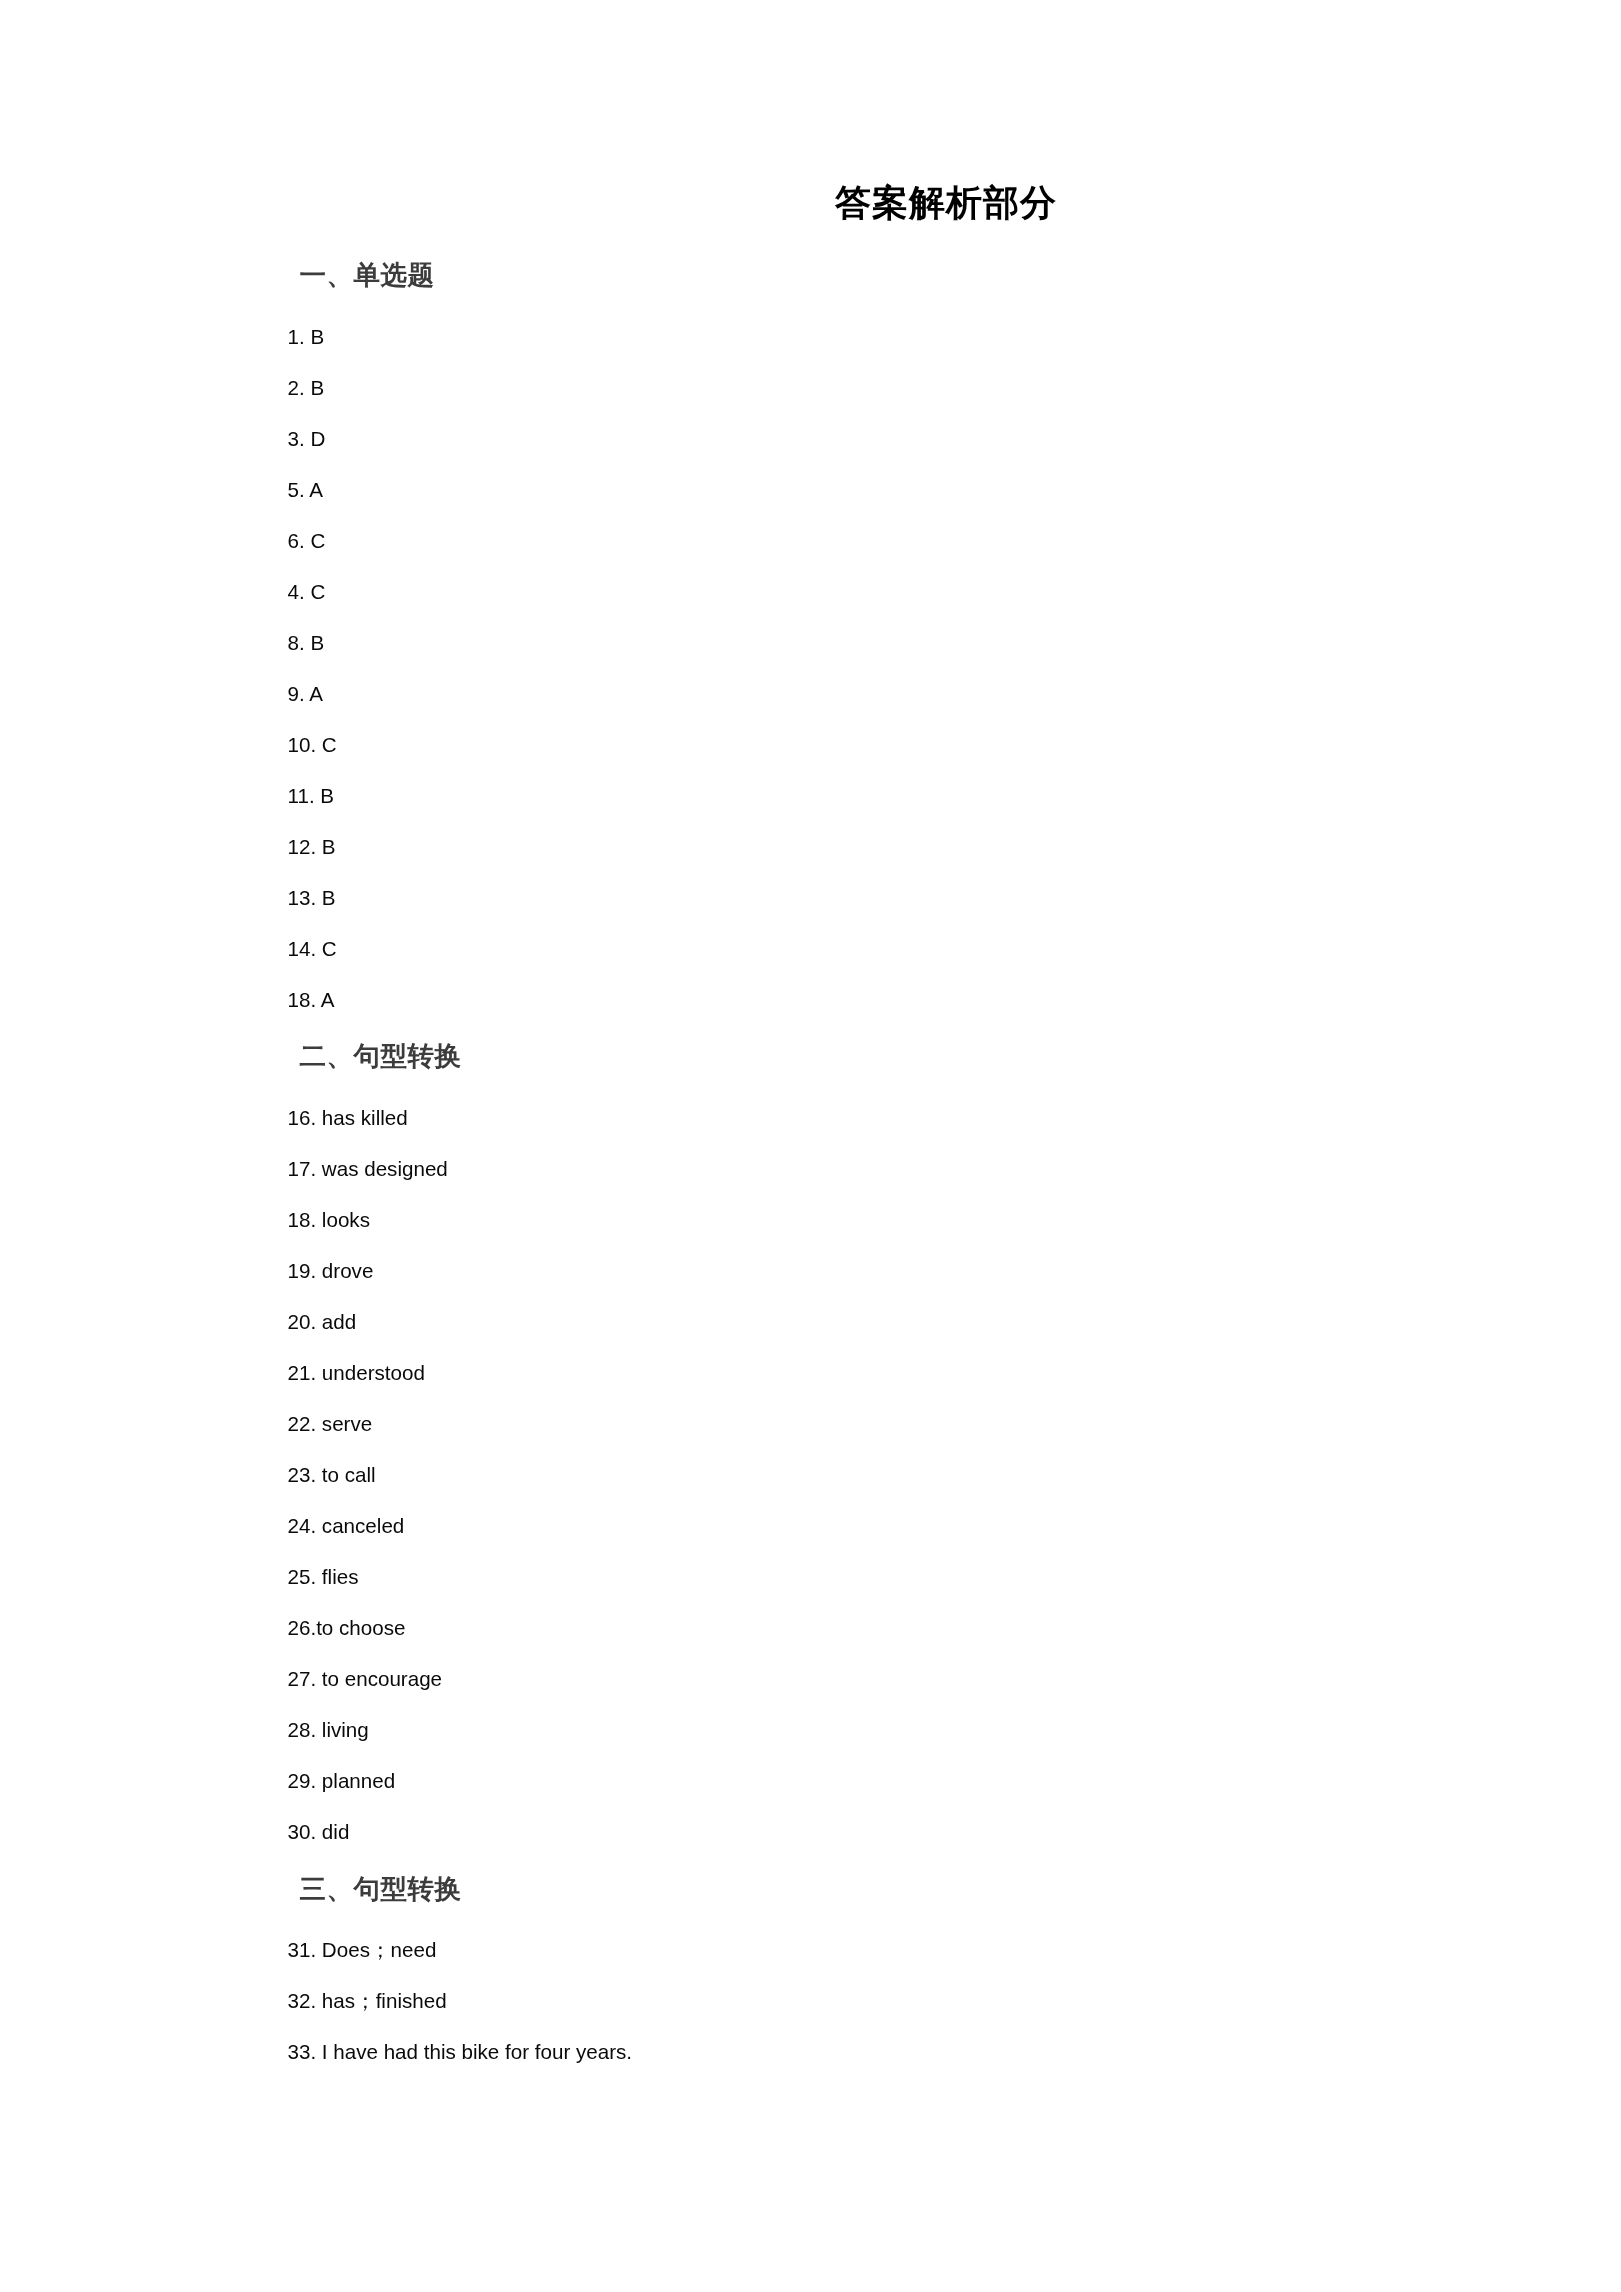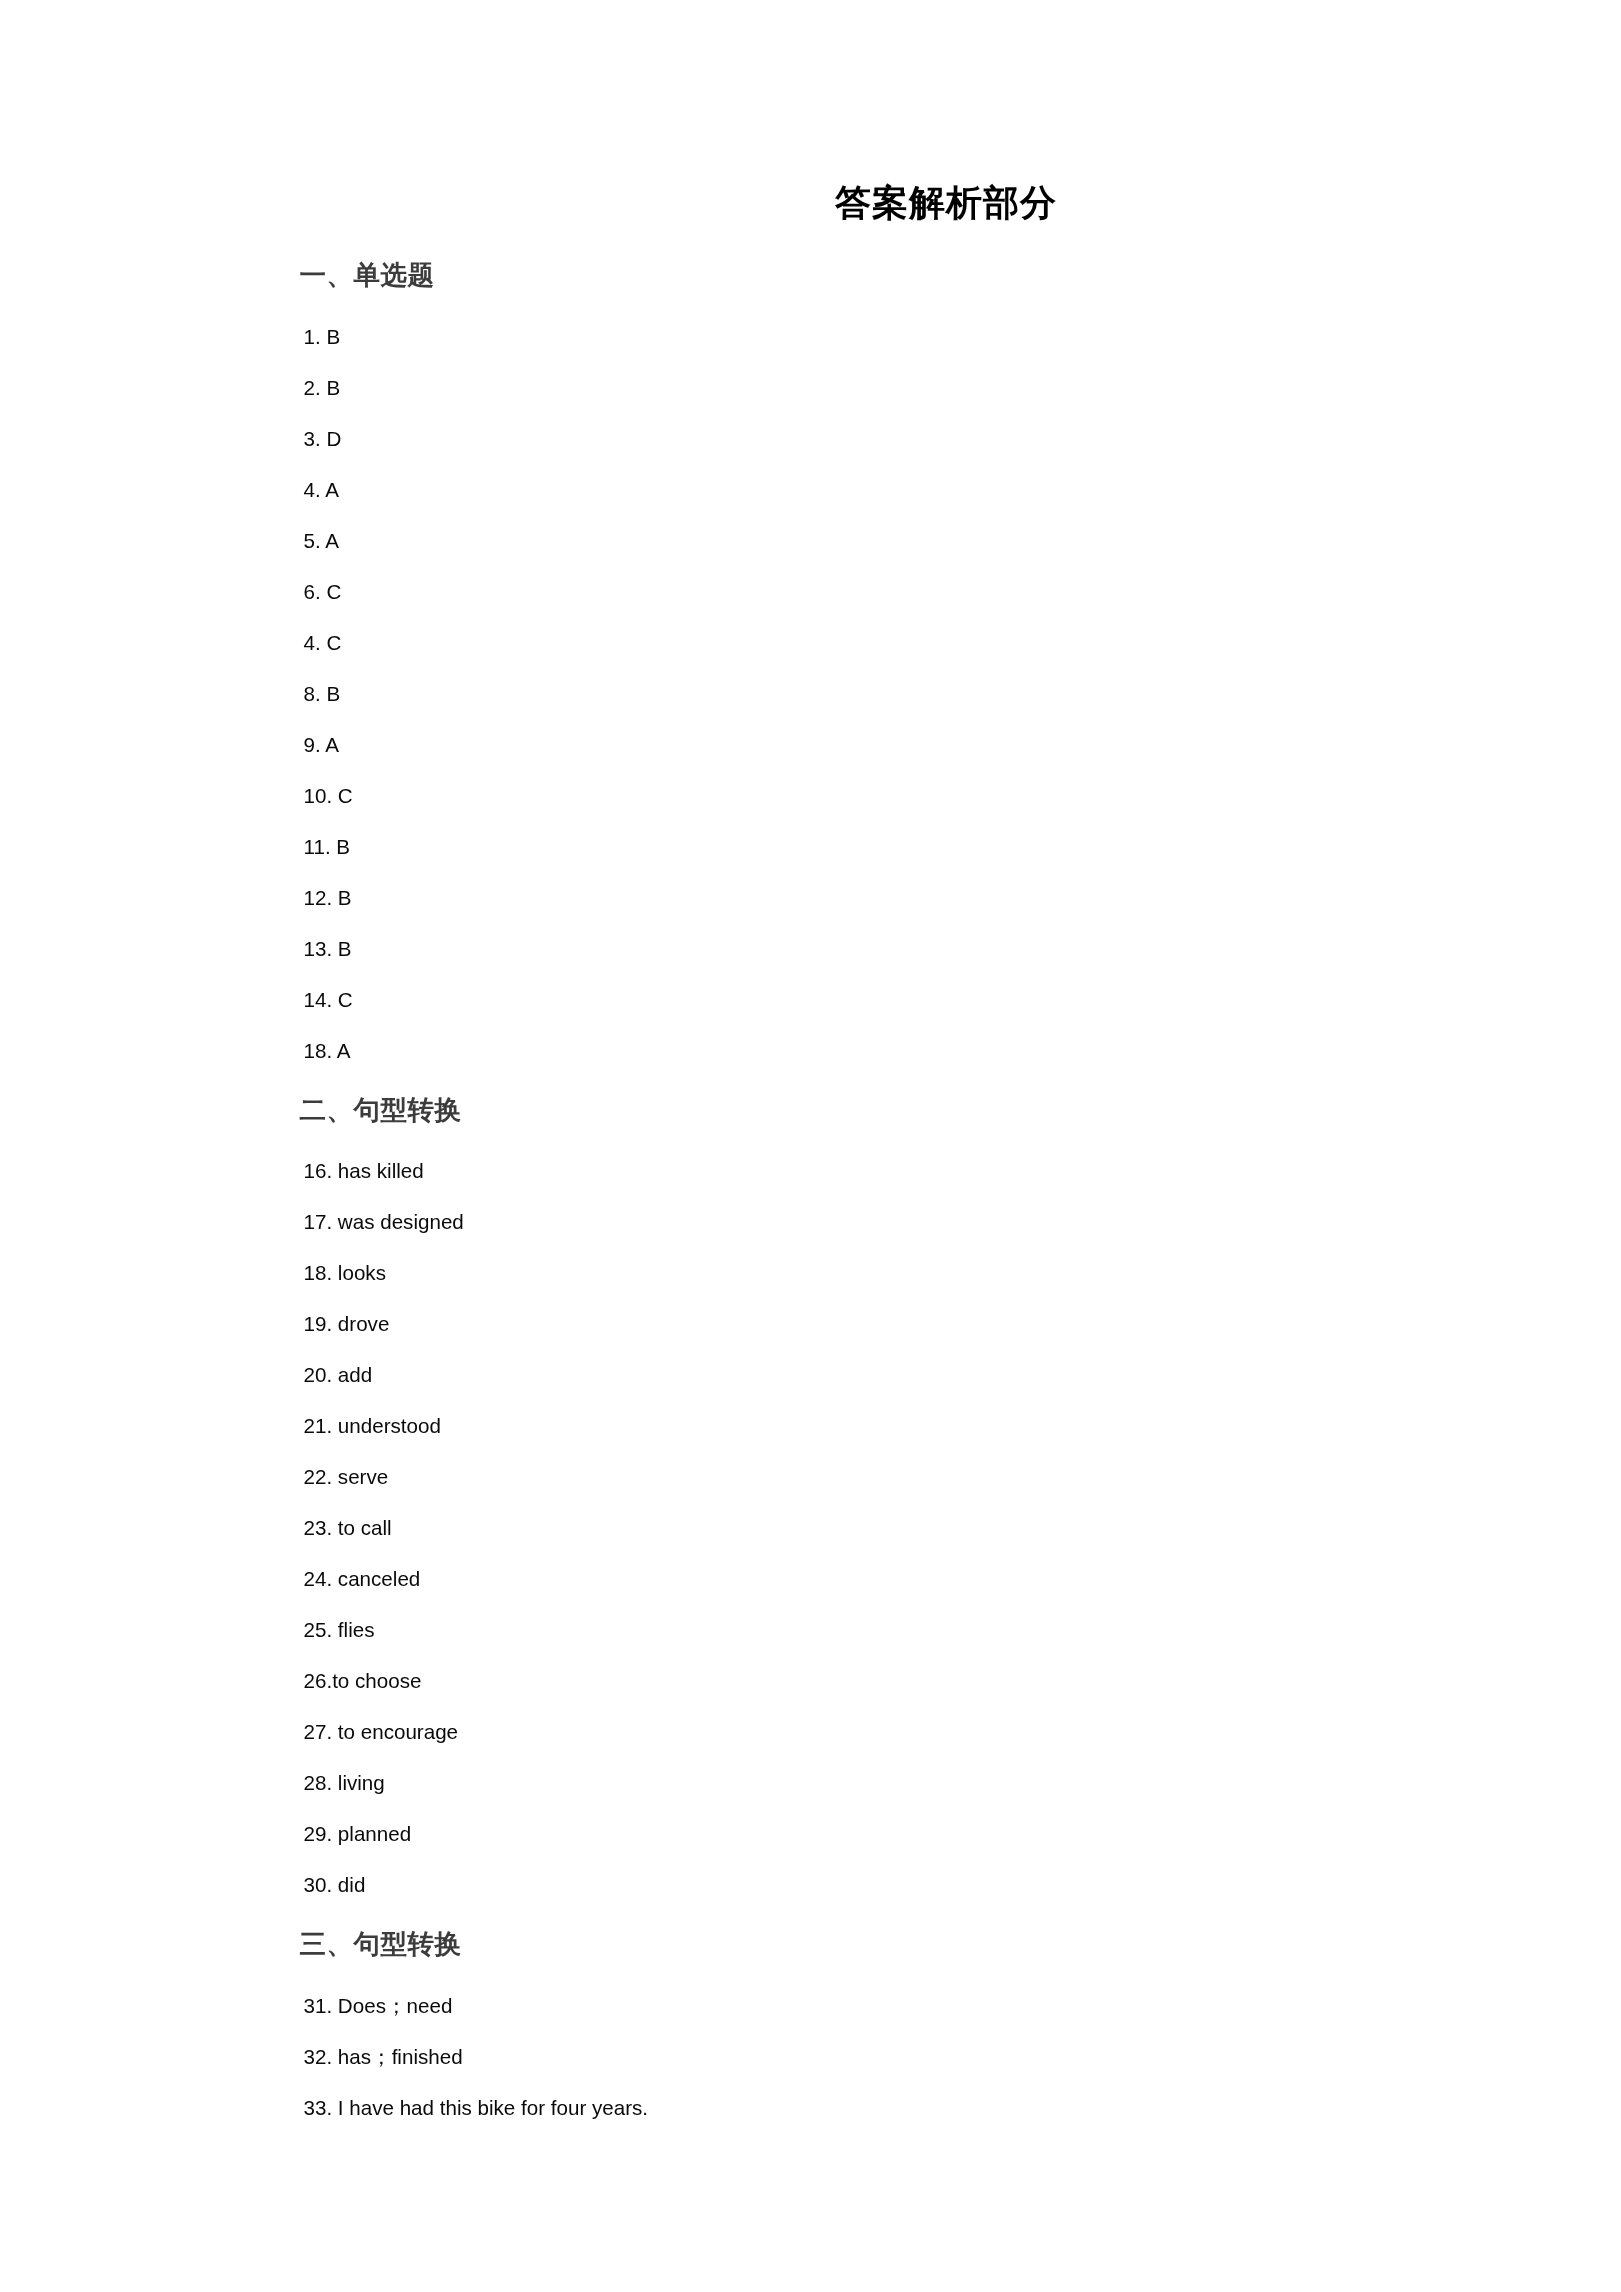--- a/index.html
+++ b/index.html
@@ -47,21 +47,21 @@
     white-space: nowrap;
   }
   .section-heading.first {
     margin-top: 0;
   }
   .section-heading.later {
     margin-top: 13.7px;
   }
   .answer-list {
     list-style: none;
-    margin: 16px;
+    margin: 0;
     padding: 0;
   }
   .answer-list.after-heading {
     margin-top: 16.7px;
   }
   .answer-item {
     font-family: "Liberation Sans", "DejaVu Sans", sans-serif;
     font-size: 20.6px;
     line-height: 51px;
     height: 51px;
@@ -78,21 +78,20 @@
 
   <h1 class="doc-title">答案解析部分</h1>
 
   <div class="content">
 
     <h2 class="section-heading first">一、单选题</h2>
     <ul class="answer-list after-heading">
       <li class="answer-item">1. B</li>
       <li class="answer-item">2. B</li>
       <li class="answer-item">3. D</li>
-      <li class="answer-item">4. A</li>
       <li class="answer-item">5. A</li>
       <li class="answer-item">6. C</li>
       <li class="answer-item">4. C</li>
       <li class="answer-item">8. B</li>
       <li class="answer-item">9. A</li>
       <li class="answer-item">10. C</li>
       <li class="answer-item">11. B</li>
       <li class="answer-item">12. B</li>
       <li class="answer-item">13. B</li>
       <li class="answer-item">14. C</li>

